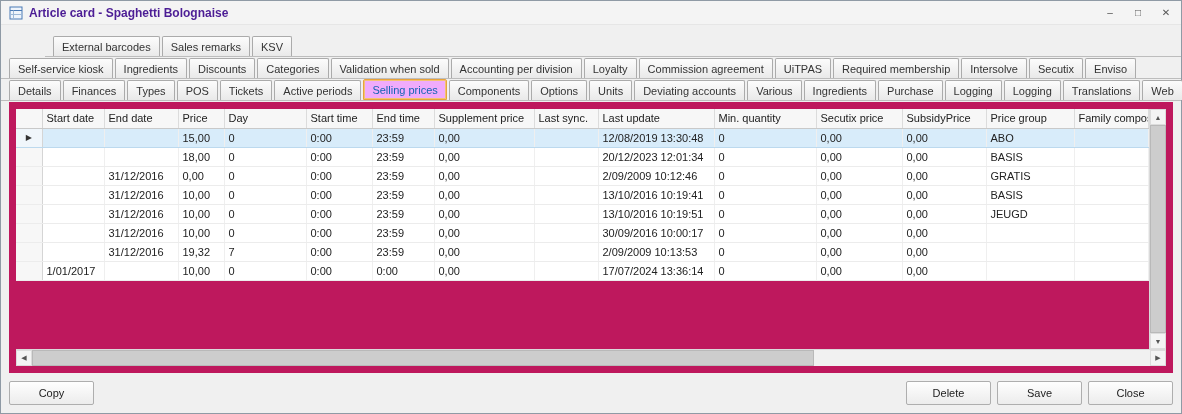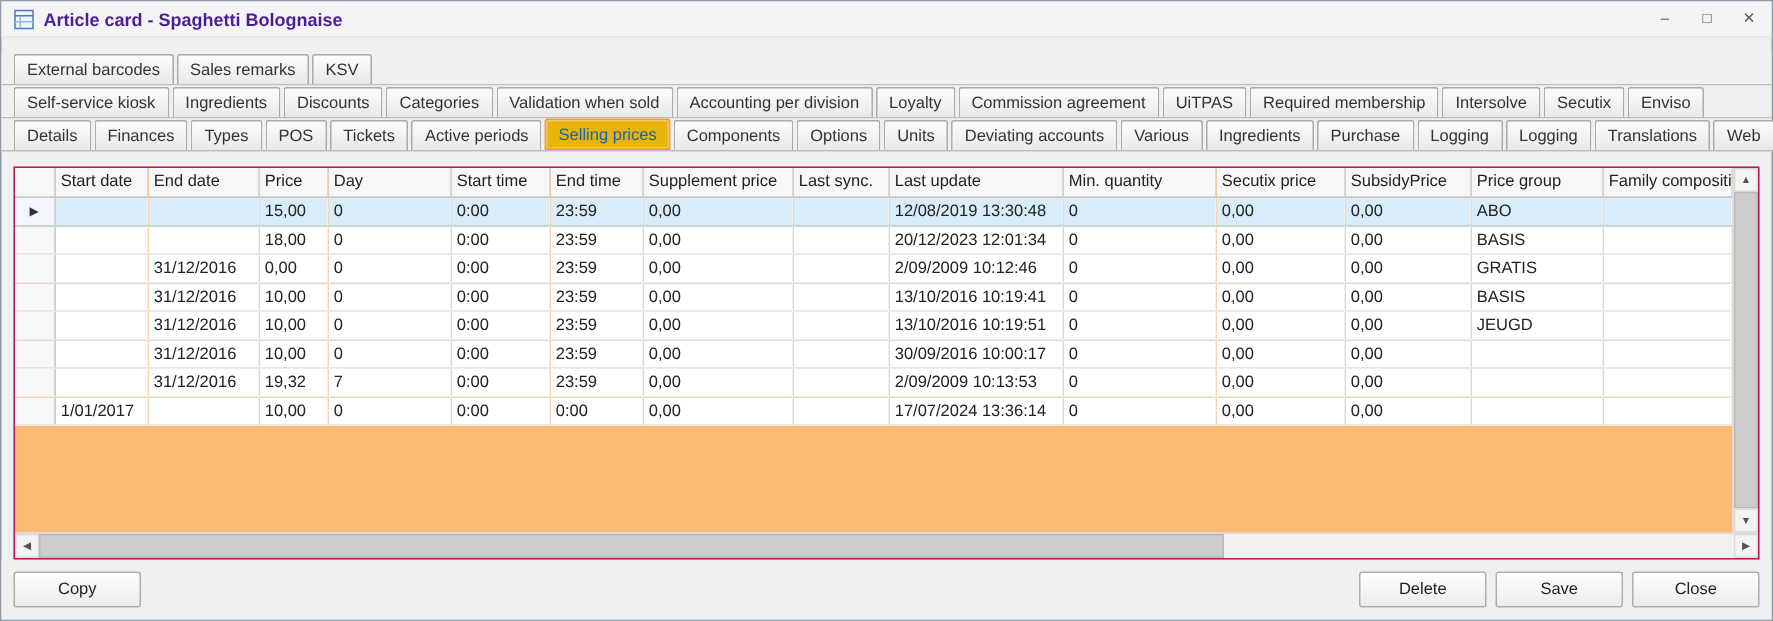--- a/index.html
+++ b/index.html
@@ -29,42 +29,42 @@
   .title-text { color: #4c1d95; font-weight: bold; font-size: 12px; }
   .win-controls { margin-left: auto; display: flex; gap: 14px; color: #555; }
   .win-btn { font-size: 10px; cursor: default; width: 14px; text-align: center; }
   
   .tabstrip {
     display: flex; align-items: flex-end;
     padding: 0 8px; height: 22px; flex: 0 0 22px;
     border-bottom: 1px solid #bdbdbd;
     background: #f0f0f0;
   }
-  .tabstrip.first { margin-top: 10px; }
+  .tabstrip.first { margin-top: 10px; margin-left: 44px; }
   .tab {
     display: inline-flex; align-items: center;
     height: 20px; padding: 0 8px; margin-right: 2px;
     border: 1px solid #ababab; border-bottom: none;
     border-radius: 2px 2px 0 0;
     background: linear-gradient(#fcfcfc, #e9e9e9);
     color: #333; white-space: nowrap; cursor: default;
   }
   .tab.selected {
     border: 1px solid #e8a33c;
     box-shadow: 0 0 0 1px #f3c374 inset;
-    background: #eab308;
+    background: #f0abfc;
     color: #1464b4;
     height: 21px;
   }
   
   .grid-area {
     flex: 1 1 auto;
-    margin: 10px 8px 0 8px;
-    background: #fdba74;
-    border: 1px solid #be185d;
+    margin: 1px 8px 0 8px;
+    background: #be185d;
+    border: 7px solid #be185d;
     position: relative;
     overflow: hidden;
   }
   .table-wrap { position: absolute; top:0; left:0; right:17px; bottom:17px; overflow:hidden; }
   table { border-collapse: collapse; table-layout: fixed; width: 100%; }
   th {
     font-weight: normal; text-align: left;
     height: 19px; padding: 0 4px;
     background: #f7f7f7;
     border-right: 1px solid #dcdcdc;

